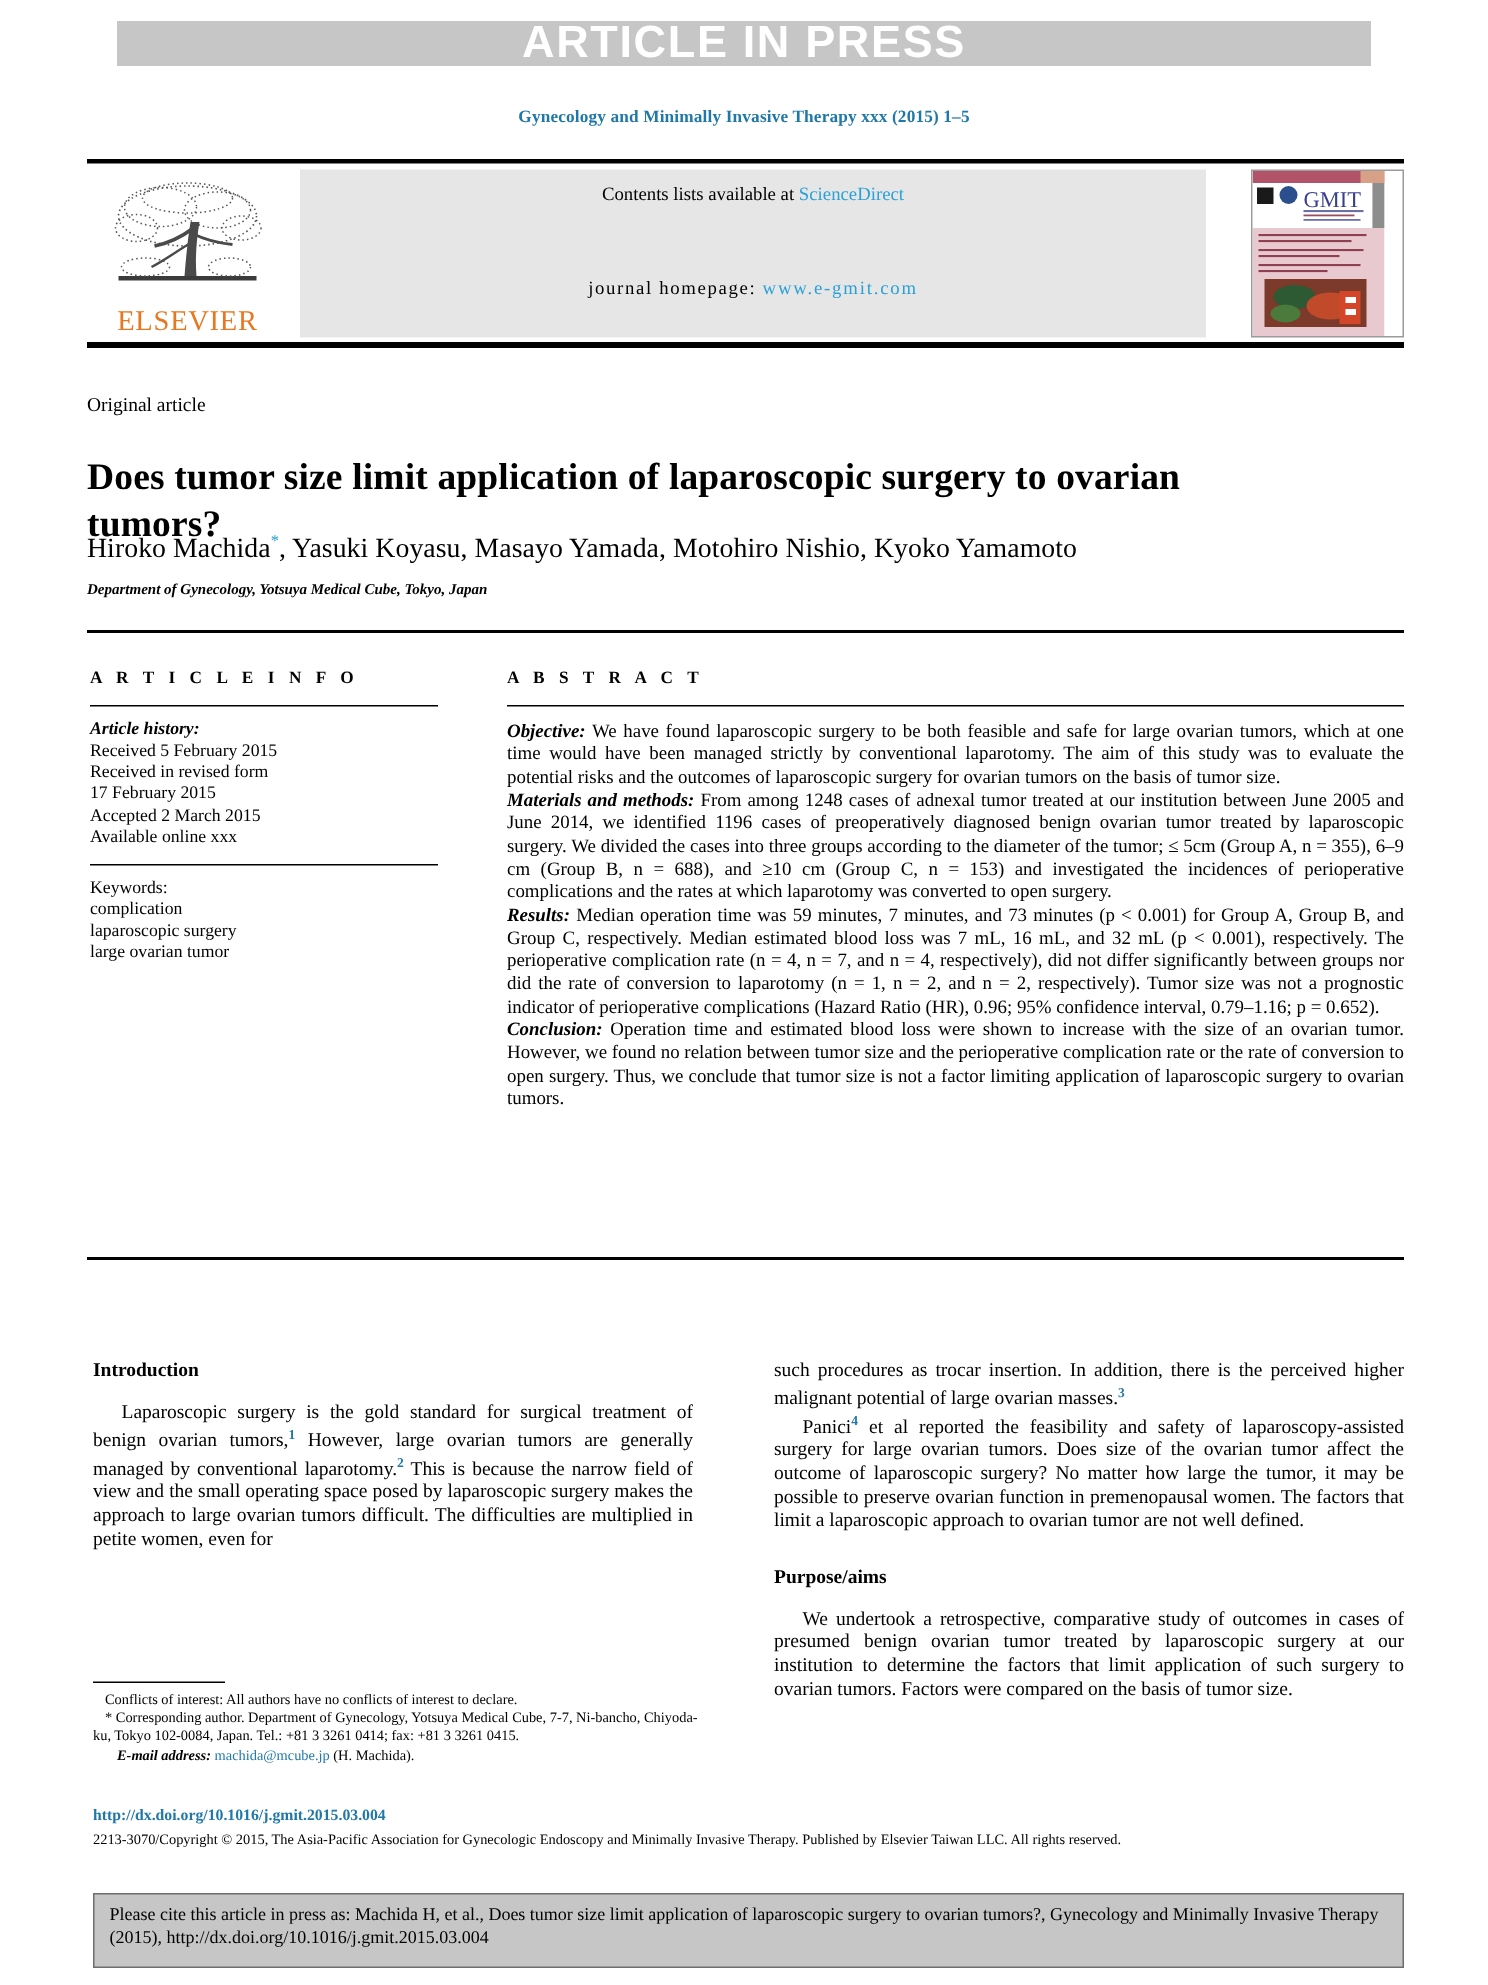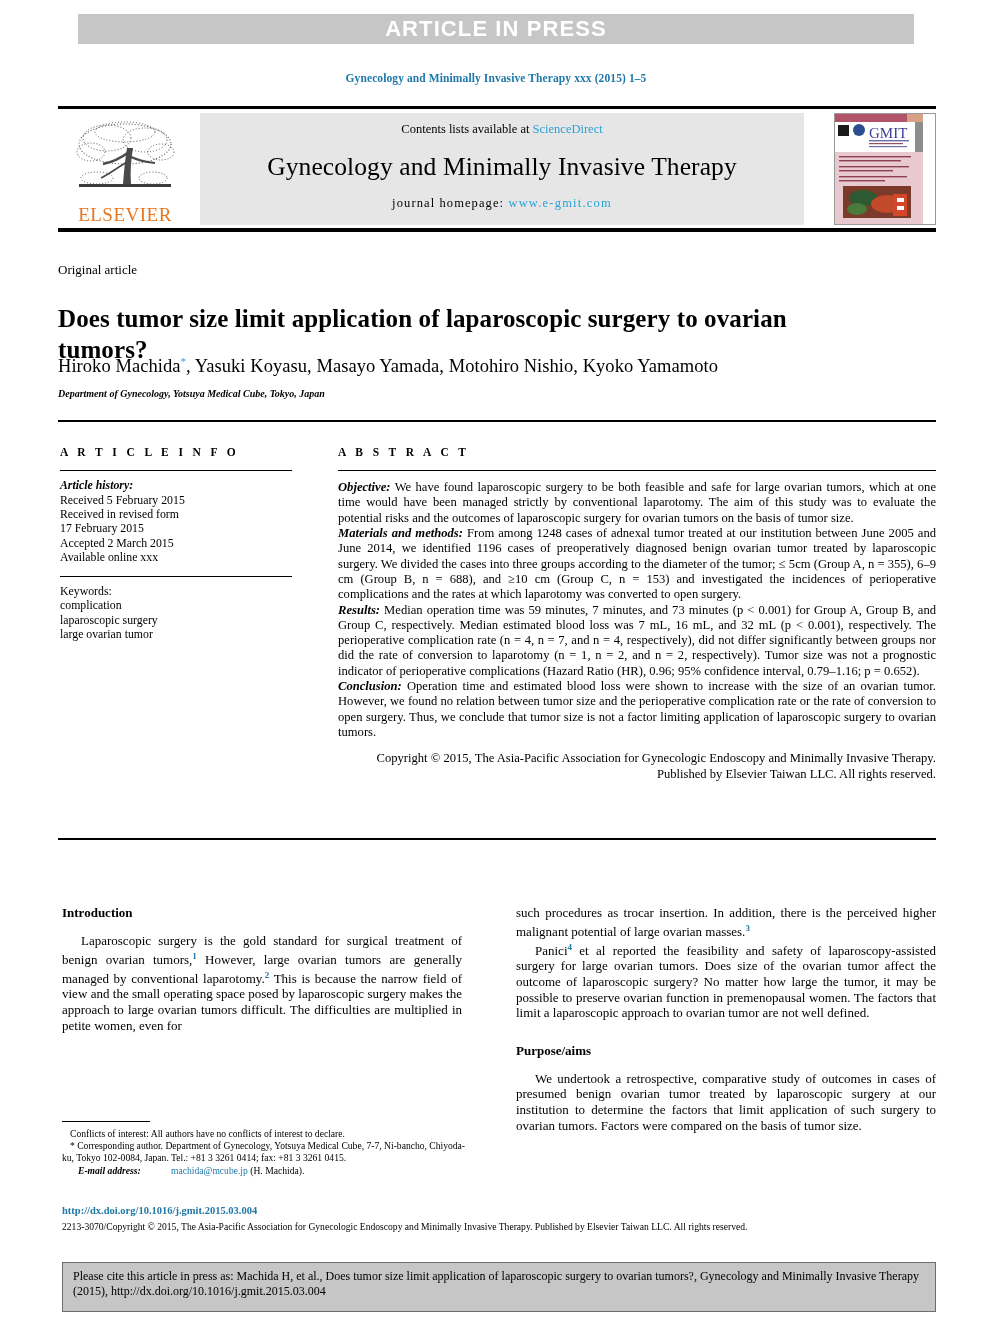--- a/index.html
+++ b/index.html
@@ -19,21 +19,21 @@
   .aip-banner {
     position: absolute;
     left: 78px; top: 14px;
     width: 836px; height: 30px;
     background: #c6c6c6;
     display: flex; align-items: center; justify-content: center;
   }
   .aip-banner span {
     font-family: "Liberation Sans", "DejaVu Sans", sans-serif;
     font-weight: bold;
-    font-size: 22px;
+    font-size: 30px;
     letter-spacing: 1.1px;
     color: #ffffff;
   }
 
   
   .running-head {
     position: absolute;
     left: 0; top: 72px; width: 992px;
     text-align: center;
     font-size: 11.5px;
@@ -67,21 +67,21 @@
     letter-spacing: .5px;
     color: #e87722;
     line-height: 1;
     margin-top: 1px;
   }
   .grey-panel {
     position: absolute; left: 142px; top: 7px;
     width: 604px; height: 112px;
     background: #e6e6e6;
     display:flex; flex-direction:column; align-items:center; justify-content:space-between;
-    padding: 9px 0 14px 0;
+    padding: 9px 0 25px 0;
   }
   .contents-line {
     font-size: 12.5px; color:#000;
     font-family: "Liberation Serif", serif;
   }
   .contents-line a, .sd-link { color:#2aa1d6; text-decoration:none; }
   .journal-title {
     font-size: 25.5px;
     font-family: "Liberation Serif", serif;
     color:#000; letter-spacing: .1px;
@@ -148,21 +148,21 @@
   .h2.sp { margin-top:22px; }
   .para { font-size:13px; line-height:15.6px; text-align:justify; margin:0; text-indent:19px; }
   .para sup { font-size:9px; color:#1f78a8; font-weight:bold; }
 
   
   .foot-rule { position:absolute; left:62px; top:1121px; width:88px; height:1.2px; background:#000; }
   .footnotes { position:absolute; left:62px; top:1128px; width:404px; font-size:9.6px; line-height:11.8px; }
   .footnotes p { margin:0; }
   .footnotes .ind { text-indent:8px; }
   .footnotes .email-it { font-style:italic; font-weight:bold; }
-  .link-blue { color:#1f78a8; text-decoration:none;margin-left:28px; }
+  .link-blue { color:#1f78a8; text-decoration:none; }
 
   .doi-line { position:absolute; left:62px; top:1205px; font-size:10.5px; color:#1f78a8; font-weight:bold; }
   .issn-line { position:absolute; left:62px; top:1221px; font-size:9.6px; width:880px; }
 
   
   .cite-box {
     position:absolute; left:62px; top:1262px;
     width:874px; height:50px;
     background:#c6c6c6;
     border:1px solid #6d6d6d;
@@ -202,21 +202,20 @@
           <ellipse cx="86" cy="60" rx="14" ry="6" fill="none" stroke="#555" stroke-width="1" stroke-dasharray="1 2"></ellipse>
         </g>
       </svg>
       <div class="elsevier-word">ELSEVIER</div>
     </div>
 
     <div class="grey-panel">
       <div class="contents-line">
         <span>Contents lists available at </span><span class="sd-link">ScienceDirect</span>
       </div>
-      <div class="journal-title">Gynecology and Minimally Invasive Therapy</div>
       <div class="homepage-line">
         <span>journal homepage: </span><span class="url">www.e-gmit.com</span>
       </div>
     </div>
 
     <div class="cover-thumb">
       <svg width="88" height="110" viewBox="0 0 88 110">
         <rect x="0" y="0" width="88" height="110" fill="#e8c9cf"></rect>
         <rect x="0" y="0" width="88" height="8" fill="#b2536a"></rect>
         <rect x="72" y="0" width="16" height="8" fill="#d9a088"></rect>
@@ -276,21 +275,20 @@
   </div>
 
   <div class="abs-col">
     <div class="sechead">A B S T R A C T</div>
     <div class="thin-rule"></div>
     <div class="abs-body">
       <p><span class="lead">Objective:</span><span> We have found laparoscopic surgery to be both feasible and safe for large ovarian tumors, which at one time would have been managed strictly by conventional laparotomy. The aim of this study was to evaluate the potential risks and the outcomes of laparoscopic surgery for ovarian tumors on the basis of tumor size.</span></p>
       <p><span class="lead">Materials and methods:</span><span>  From among 1248 cases of adnexal tumor treated at our institution between June 2005 and June 2014, we identified 1196 cases of preoperatively diagnosed benign ovarian tumor treated by laparoscopic surgery. We divided the cases into three groups according to the diameter of the tumor; ≤ 5cm (Group A, n = 355), 6–9 cm (Group B, n = 688), and ≥10 cm (Group C, n = 153) and investigated the incidences of perioperative complications and the rates at which laparotomy was converted to open surgery.</span></p>
       <p><span class="lead">Results:</span><span> Median operation time was 59 minutes, 7 minutes, and 73 minutes (p &lt; 0.001) for Group A, Group B, and Group C, respectively. Median estimated blood loss was 7 mL, 16 mL, and 32 mL (p &lt; 0.001), respectively. The perioperative complication rate (n = 4, n = 7, and n = 4, respectively), did not differ significantly between groups nor did the rate of conversion to laparotomy (n = 1, n = 2, and n = 2, respectively). Tumor size was not a prognostic indicator of perioperative complications (Hazard Ratio (HR), 0.96; 95% confidence interval, 0.79–1.16; p = 0.652).</span></p>
       <p><span class="lead">Conclusion:</span><span> Operation time and estimated blood loss were shown to increase with the size of an ovarian tumor. However, we found no relation between tumor size and the perioperative complication rate or the rate of conversion to open surgery. Thus, we conclude that tumor size is not a factor limiting application of laparoscopic surgery to ovarian tumors.</span></p>
-      <p class="cp">Copyright © 2015, The Asia-Pacific Association for Gynecologic Endoscopy and Minimally Invasive Therapy. Published by Elsevier Taiwan LLC. All rights reserved.</p>
     </div>
   </div>
   <div class="abs-hr"></div>
 
   <div class="body-left">
     <h2 class="h2">Introduction</h2>
     <p class="para"><span>Laparoscopic surgery is the gold standard for surgical treatment of benign ovarian tumors,</span><sup>1</sup><span> However, large ovarian tumors are generally managed by conventional laparotomy.</span><sup>2</sup><span> This is because the narrow field of view and the small operating space posed by laparoscopic surgery makes the approach to large ovarian tumors difficult. The difficulties are multiplied in petite women, even for</span></p>
   </div>
 
   <div class="body-right">

